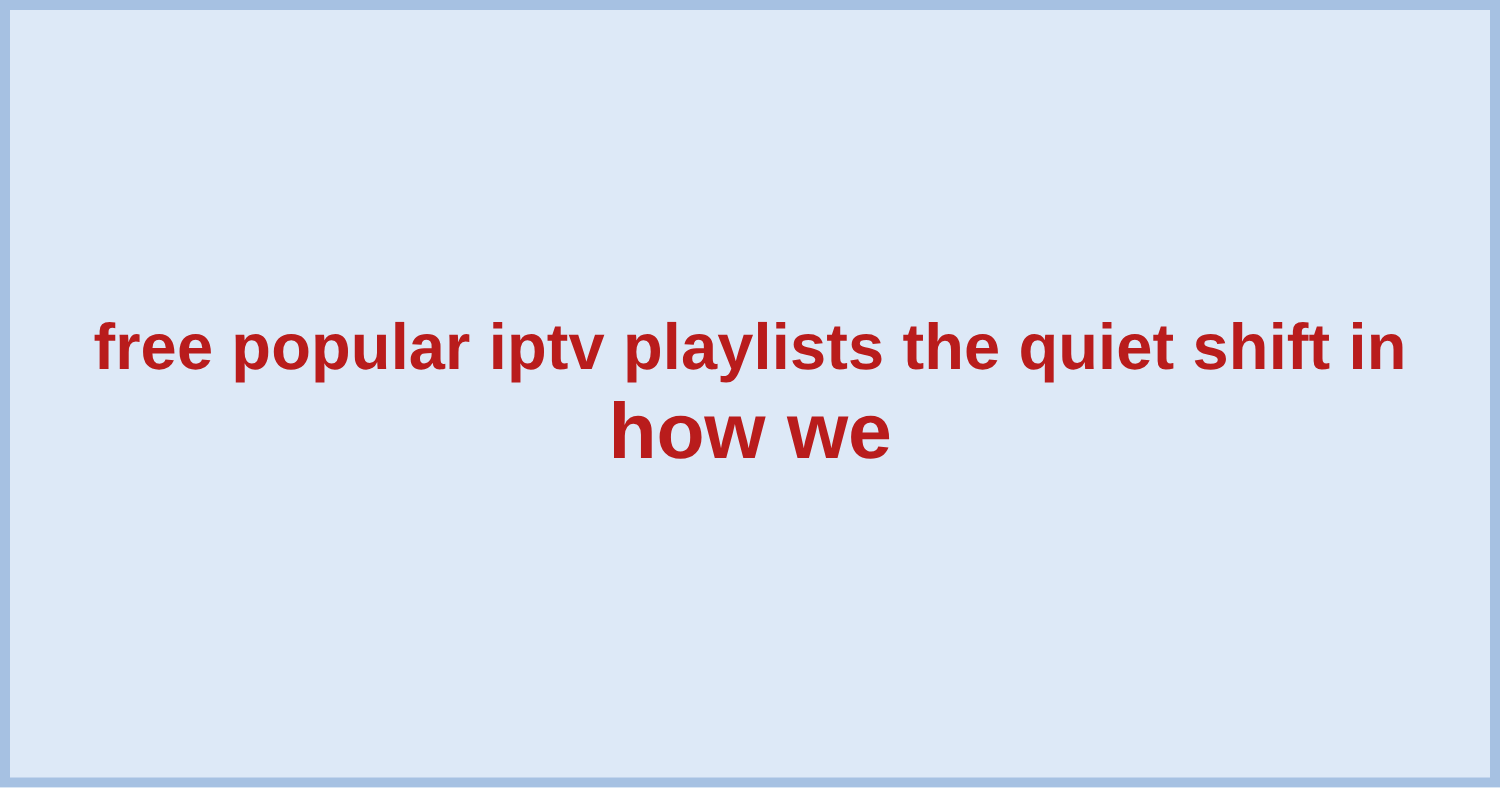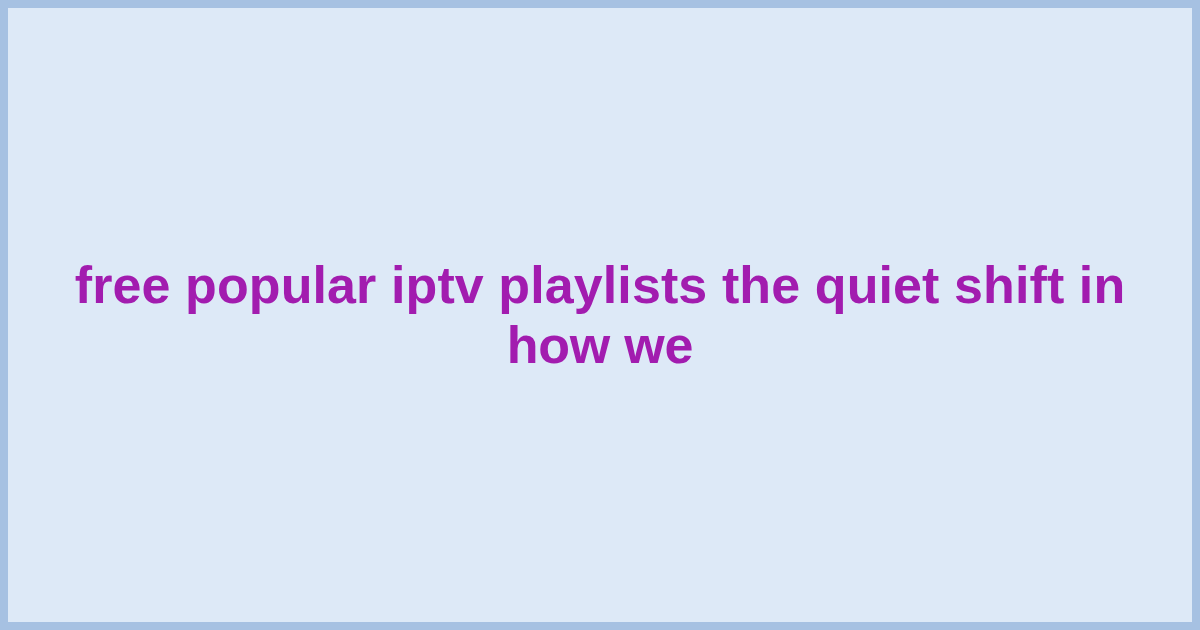--- a/index.html
+++ b/index.html
@@ -33,21 +33,21 @@
   
   .headline-block {
     box-sizing: border-box;
     width: 100%;
     padding: 0 20px;
     text-align: center;
   }
 
   .headline {
     margin: 0;
-    color: #a21caf;
+    color: #b91c1c;
     font-family: "Liberation Sans", sans-serif;
     font-weight: 700;
     font-size: 52px;
     line-height: 1.16;
     letter-spacing: -0.2px;
     text-align: center;
     word-wrap: break-word;
     overflow-wrap: break-word;
   }
 
@@ -57,21 +57,21 @@
   }
 
   .headline .line-1 {
     
     font-size: 52px;
     white-space: nowrap;
     letter-spacing: 0.1px;
   }
 
   .headline .line-2 {
-    font-size: 52px;
+    font-size: 63px;
     white-space: nowrap;
   }
 </style>
 </head>
 <body>
 
 <div class="og-card">
 
   <div class="headline-block">
 

